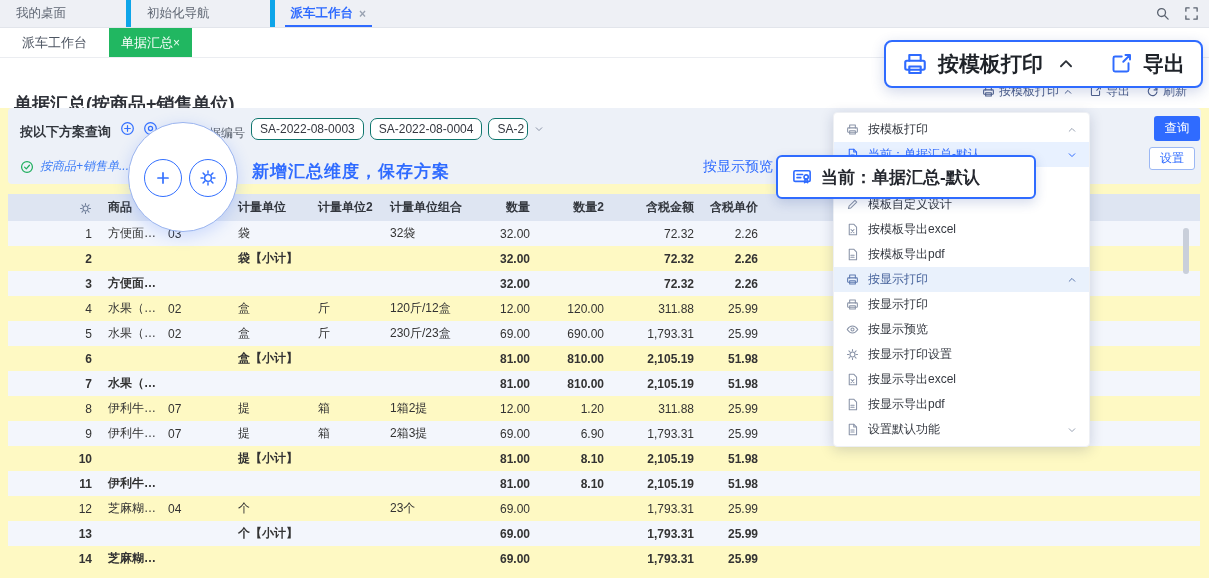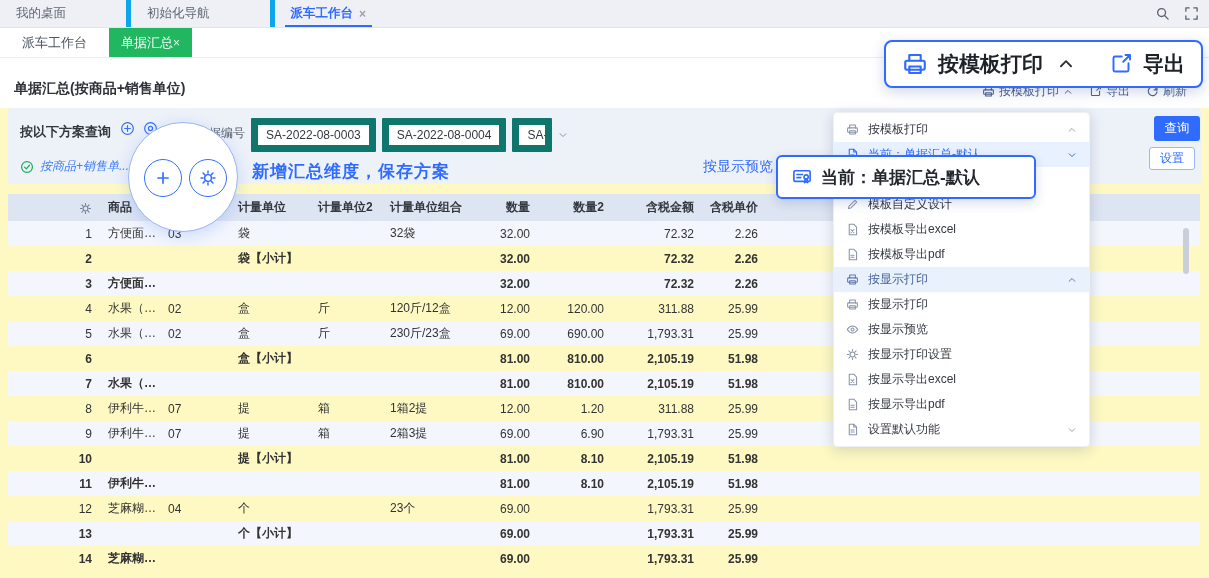--- a/index.html
+++ b/index.html
@@ -21,32 +21,32 @@
   .topbar-right{margin-left:auto;display:flex;align-items:center;gap:14px;padding-right:10px;color:#5b6370;}
 
   
   .tabrow{display:flex;height:30px;background:#fff;border-bottom:1px solid #ebedf1;}
   .ws-tab{display:flex;align-items:center;padding:0 22px;font-size:13px;color:#4d5562;cursor:pointer;}
   .ws-tab.green{background:#21b761;color:#fff;padding:0 12px;gap:0;}
   .ws-tab.green .x{color:#eafff2;}
 
   
   .titlebar{position:relative;height:50px;background:#fff;}
-  .page-title{position:absolute;left:14px;top:22px;font-size:14px;font-weight:700;color:#2e3138;}
+  .page-title{position:absolute;left:14px;top:34px;font-size:18px;font-weight:700;color:#2e3138;}
   .mini-toolbar{position:absolute;right:22px;bottom:8px;display:flex;align-items:center;gap:16px;font-size:12px;color:#50618b;}
   .mini-item{display:flex;align-items:center;gap:4px;cursor:pointer;}
 
   
   .filter-panel{position:relative;margin:0 8px;height:76px;background:#edf1f8;border-radius:4px;}
   .f-label{position:absolute;left:12px;top:15px;font-size:13px;font-weight:700;color:#32363d;}
   .fp-ic{position:absolute;color:#3370ff;cursor:pointer;}
   .fp-collapse{color:#7d8aa3;}
   .doc-label{position:absolute;left:189px;top:17px;font-size:12px;color:#565d68;}
   .chips{position:absolute;left:243px;top:10px;display:flex;align-items:center;gap:6px;}
-  .chip{background:#fff;border:7px solid #0f766e;border-radius:1px;padding:3px 8px;font-size:12px;color:#343840;white-space:nowrap;}
+  .chip{background:#fff;border:1px solid #0f766e;border-radius:7px;padding:3px 8px;font-size:12px;color:#343840;white-space:nowrap;}
   .chip-cut{max-width:40px;overflow:hidden;}
   .btn-query{position:absolute;top:8px;right:1px;width:46px;height:25px;background:#2f6bff;color:#fff;border:none;border-radius:3px;font-size:12.5px;cursor:pointer;font-family:inherit;}
   .btn-settings{position:absolute;top:39px;right:6px;width:46px;height:23px;background:#fff;color:#2f6bff;border:1px solid #9cb8f4;border-radius:3px;font-size:12px;cursor:pointer;font-family:inherit;}
   .scheme-row{position:absolute;left:12px;top:50px;display:flex;align-items:center;gap:6px;}
   .scheme-check{color:#1fae5e;}
   .scheme-chip-label{font-size:12px;color:#3f7ef7;cursor:pointer;white-space:nowrap;font-style:italic;}
   .switch-link{position:absolute;left:695px;top:50px;font-size:14px;color:#2f6bff;cursor:pointer;text-decoration:none;}
 
   
   .table-wrap{margin:10px 8px 0;}

